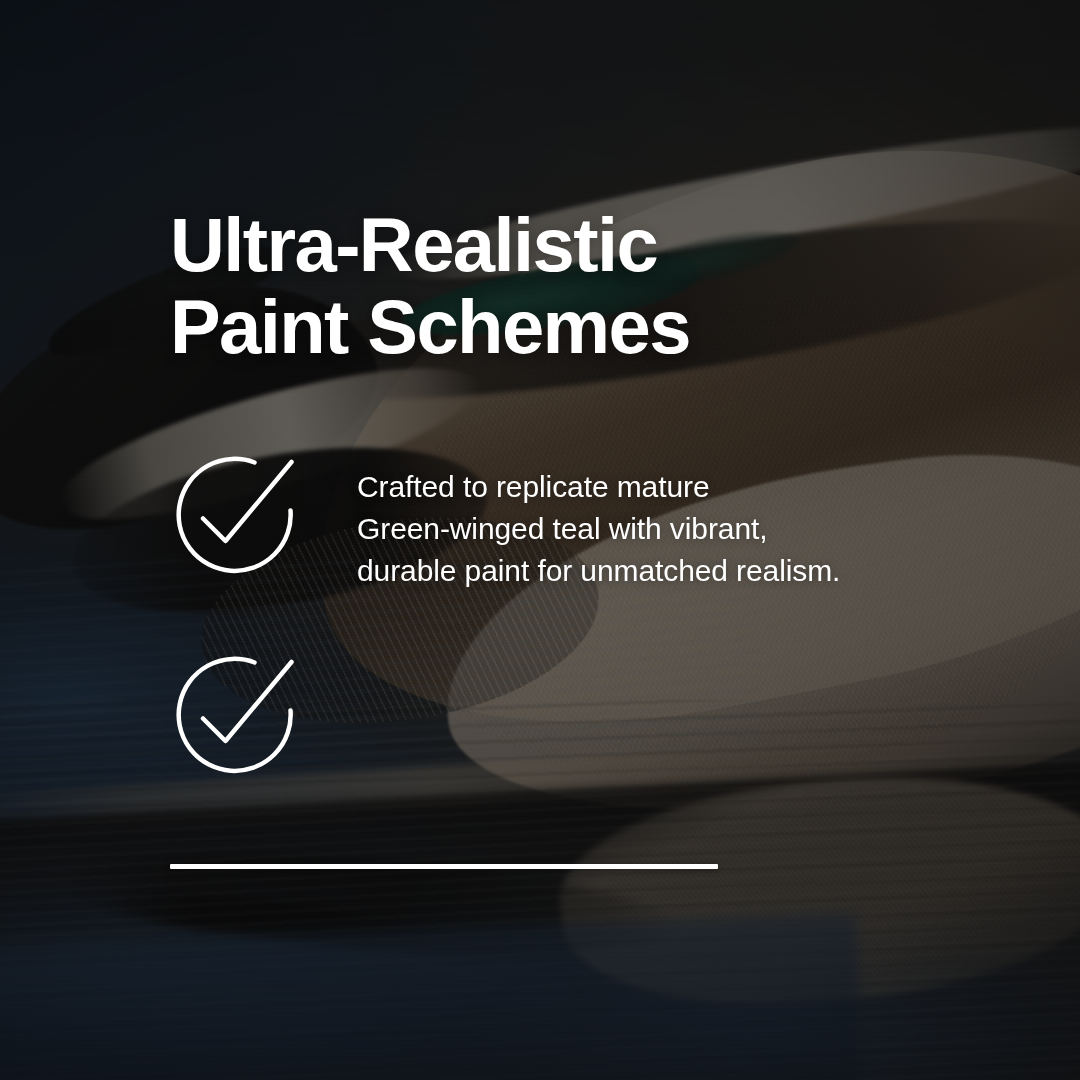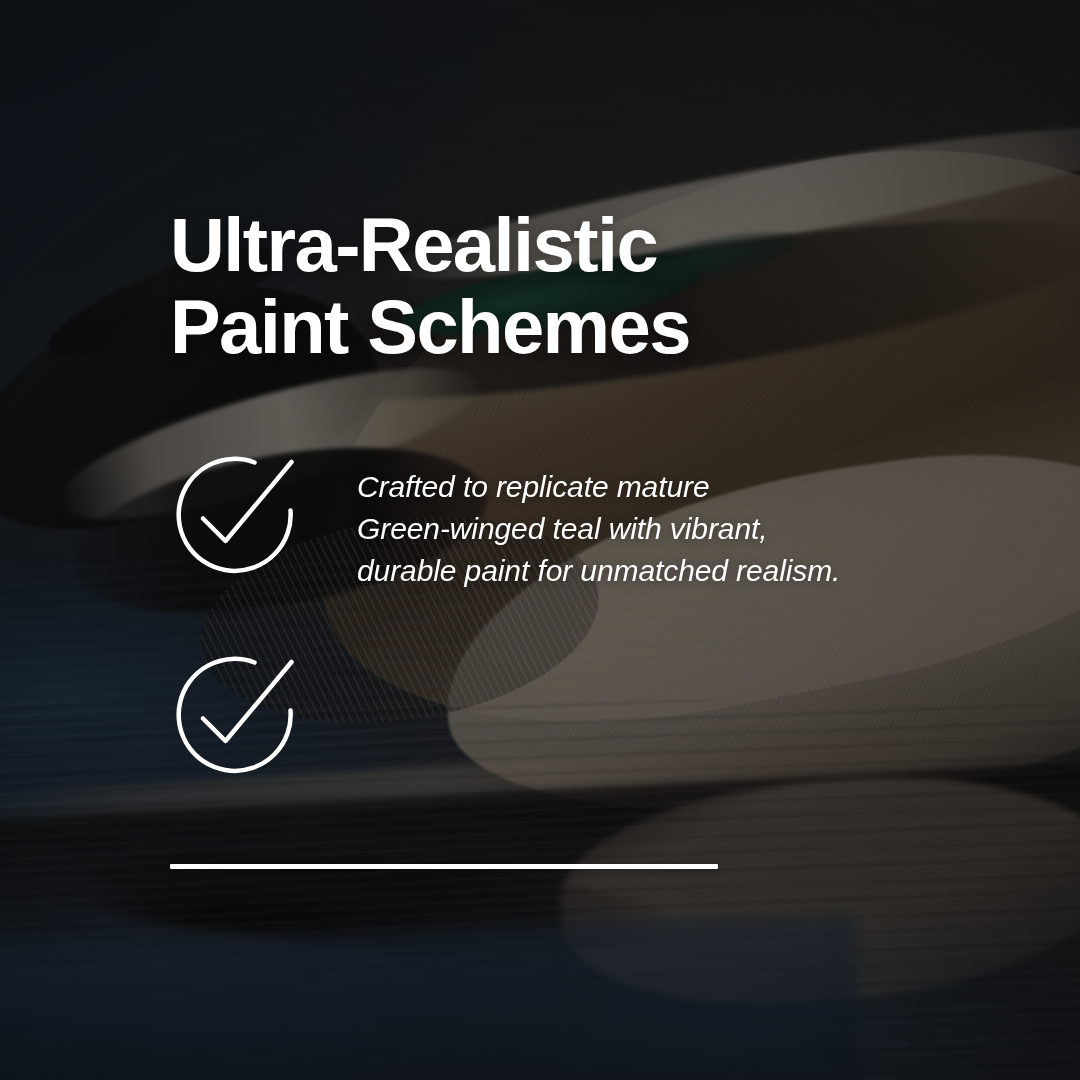--- a/index.html
+++ b/index.html
@@ -349,21 +349,20 @@
     padding-left: 61px;
     padding-top: 14px;
     color: #ffffff;
     font-family: "Liberation Sans", sans-serif;
     font-weight: normal;
     font-size: 30px;
     line-height: 42px;
     letter-spacing: -0.1px;
     white-space: pre-line;
     text-shadow: 0 1px 8px rgba(0,0,0,0.35);
-    font-style: italic;
   }
 
   .divider {
     position: absolute;
     left: 170px;
     top: 864px;
     width: 548px;
     height: 5px;
     background: #ffffff;
     border-radius: 1px;

